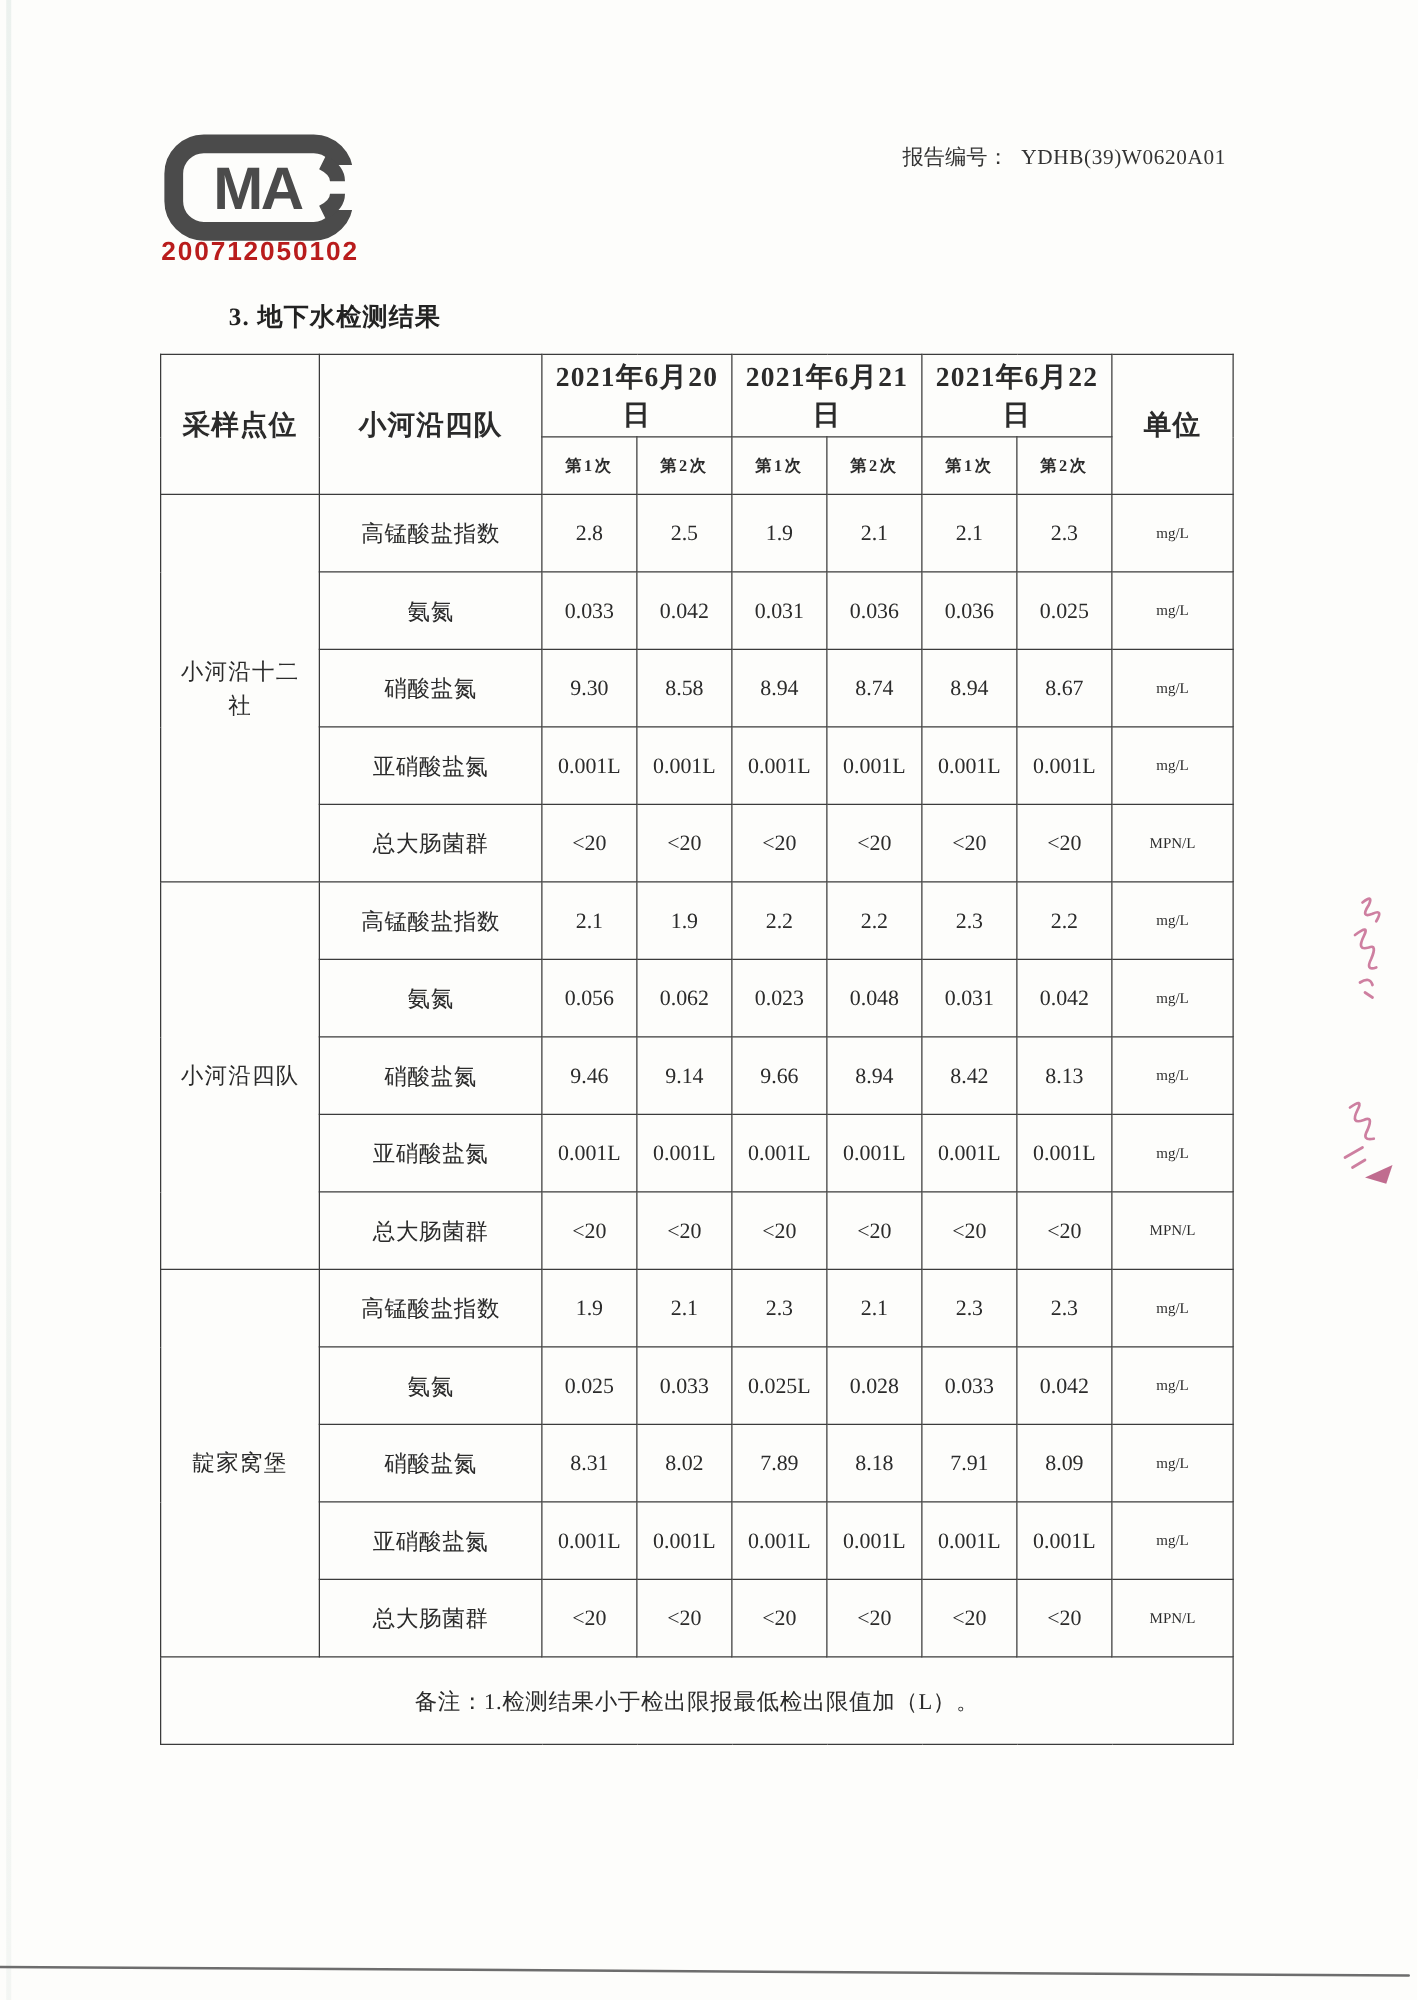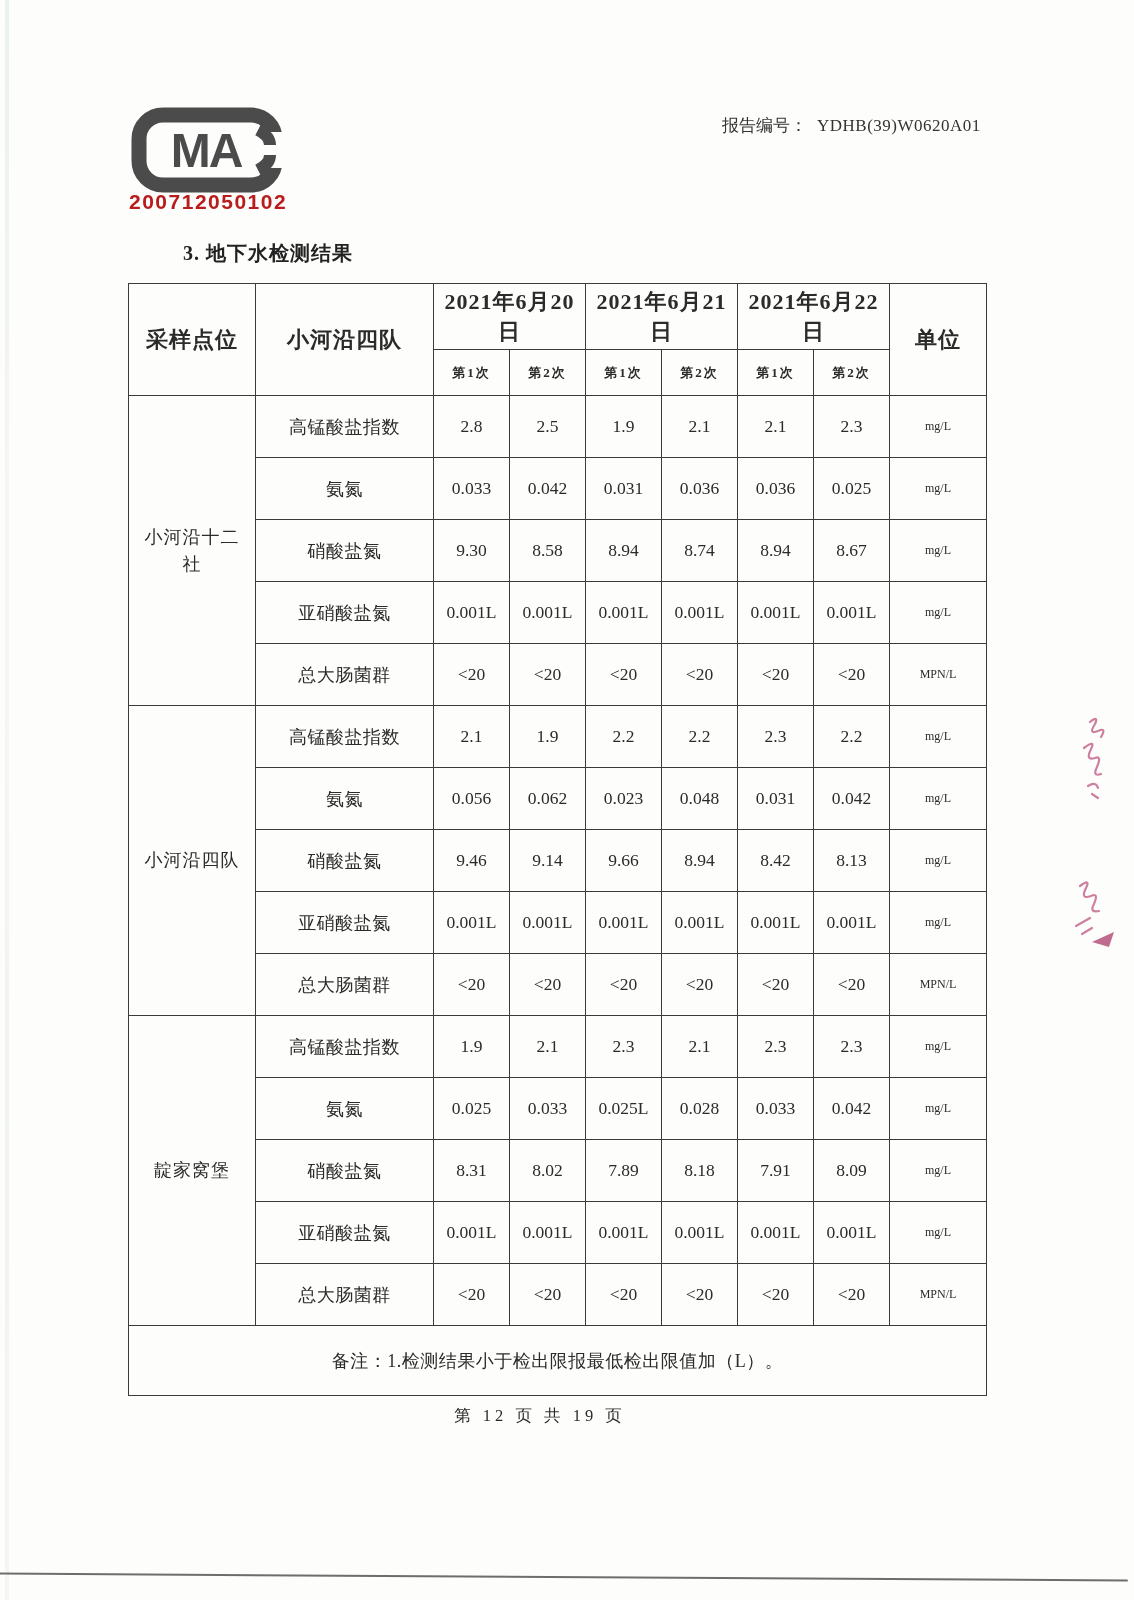--- a/index.html
+++ b/index.html
@@ -266,21 +266,20 @@
           <td class="unit">MPN/L</td>
         </tr>
       </tbody>
     <tbody>
       <tr class="note-row">
         <td colspan="9"><span>备注：</span><span>1.检测结果小于检出限报最低检出限值加（L）。</span></td>
       </tr>
     </tbody>
   </table>
 
-  <div class="page-footer">第 12 页 共 19 页</div>
 
   <svg class="annotation" style="left:1058px; top:690px;" width="76" height="270" viewBox="0 0 76 270">
     <g fill="none" stroke="#c2608a" stroke-width="2.2" stroke-linecap="round" opacity="0.8">
       <path d="M32 32 q9 -7 5 2 q-7 11 3 7 q9 -4 3 6"></path>
       <path d="M26 58 q12 -9 7 1 q-6 12 4 9 q7 -3 2 9 q-5 10 4 7"></path>
       <path d="M30 96 q8 -5 10 2 M34 104 l6 4"></path>
       <path d="M22 196 q11 -8 6 2 q-6 12 5 8 q8 -4 3 8 q-5 9 5 7"></path>
       <path d="M18 236 l14 -8 M24 244 l10 -6"></path>
     </g>
     <path d="M34 252 l22 -10 l-5 15 z" fill="#b5527b" opacity="0.85"></path>

